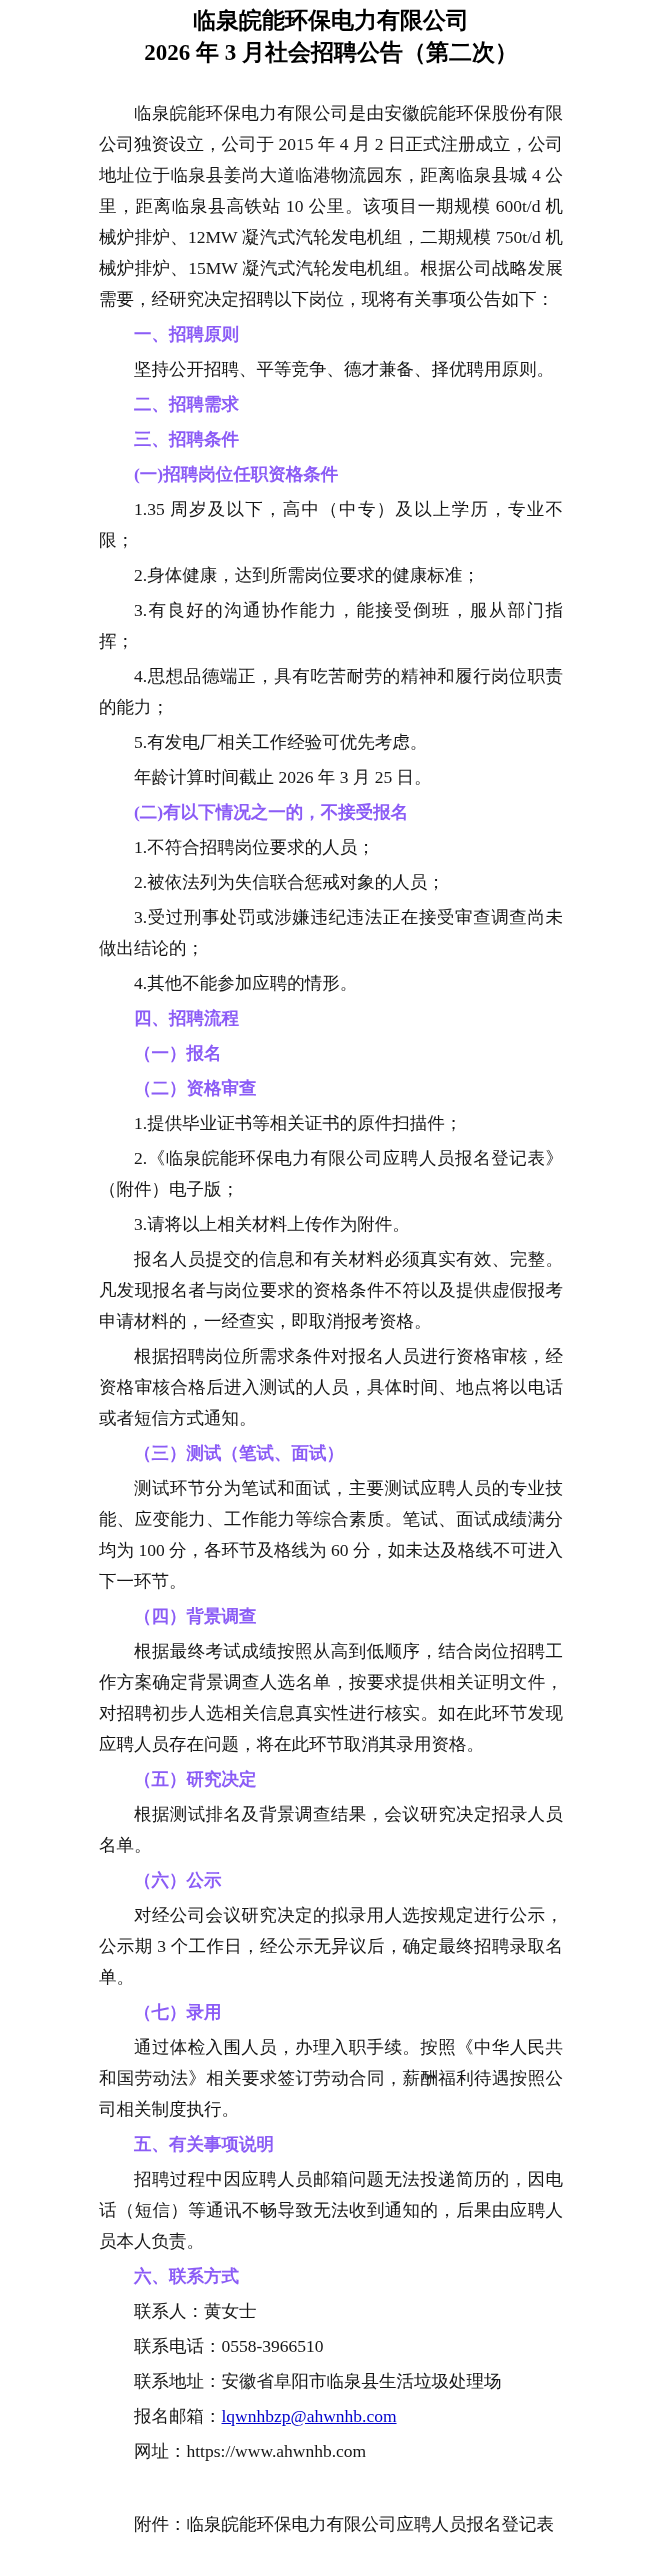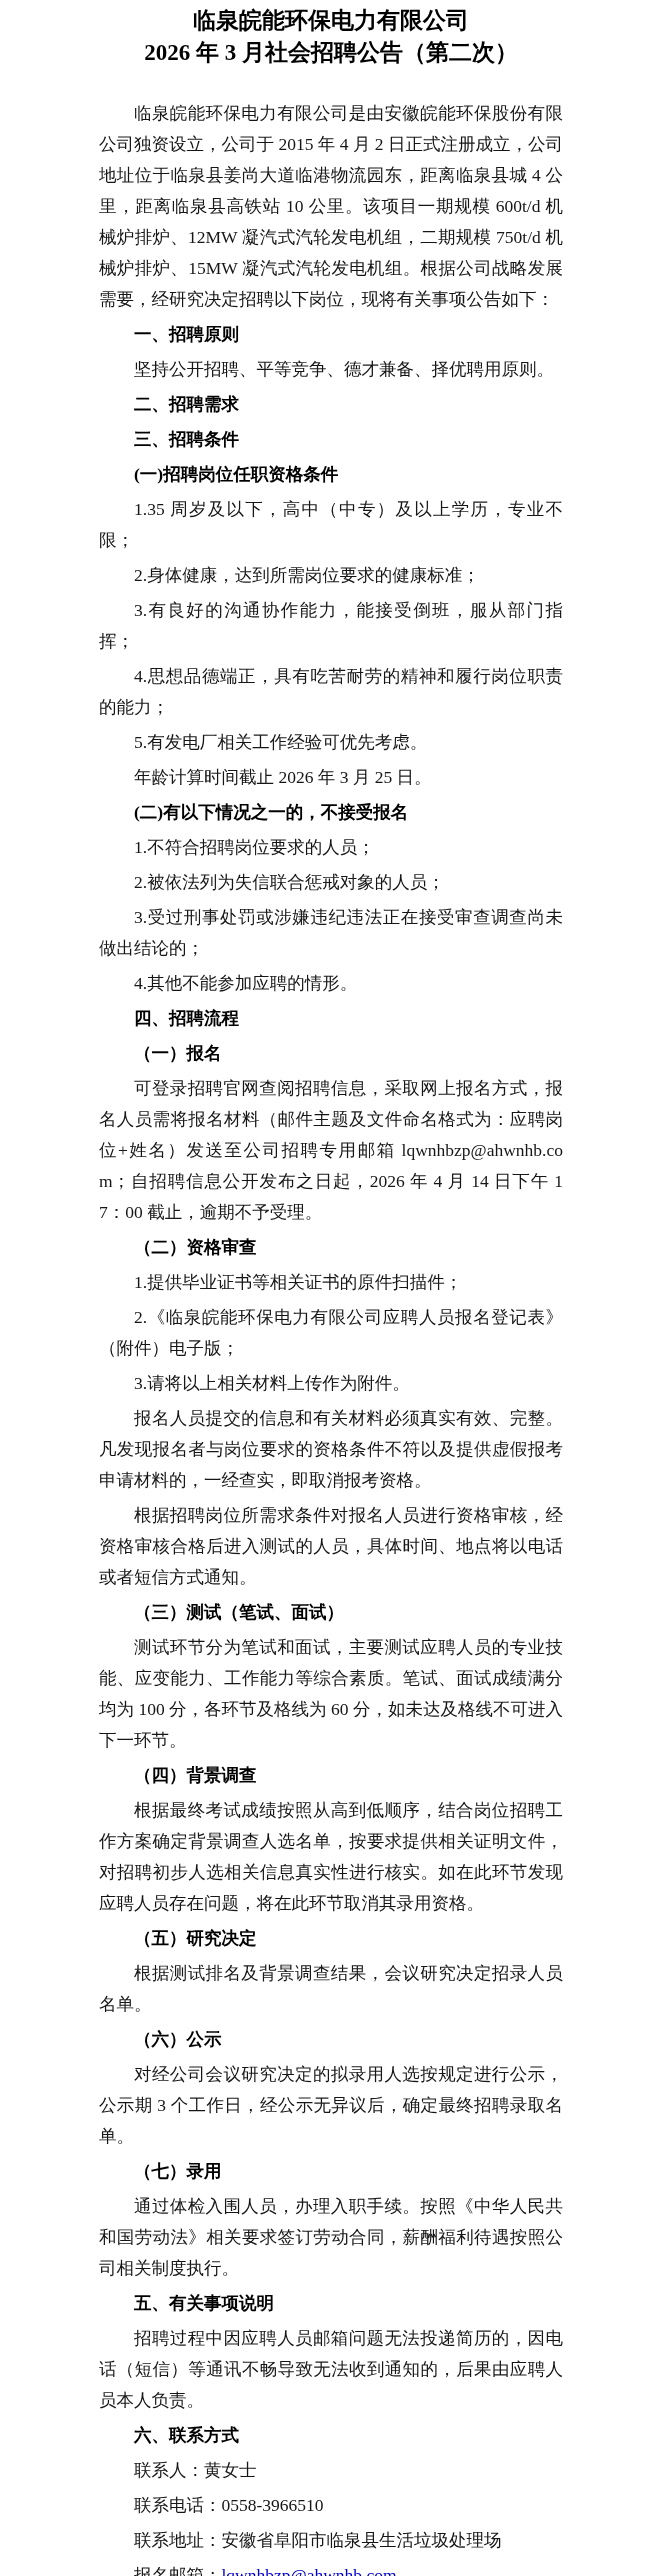--- a/index.html
+++ b/index.html
@@ -29,21 +29,21 @@
   }
   .title-block { margin-bottom: 29px; }
   .p, .h, .h2 {
     font-size: 17.5px;
     line-height: 31px;
     margin: 4px;
     text-indent: 2em;
     word-break: break-all;
   }
   .p { text-align: justify; font-weight: 400; }
-  .h, .h2 { font-weight: 700; color: #000000; }
+  .h, .h2 { font-weight: 700; color: #8b5cf6; }
   .plain { text-align: left; }
   a.email-link {
     color: #0000cc;
     text-decoration: underline;
     cursor: pointer;
   }
   .attachment-line { margin-top: 42px; }
 </style>
 </head>
 <body>
@@ -67,21 +67,20 @@
   <p class="p">4.思想品德端正，具有吃苦耐劳的精神和履行岗位职责的能力；</p>
   <p class="p">5.有发电厂相关工作经验可优先考虑。</p>
   <p class="p">年龄计算时间截止 2026 年 3 月 25 日。</p>
   <p class="h2">(二)有以下情况之一的，不接受报名</p>
   <p class="p">1.不符合招聘岗位要求的人员；</p>
   <p class="p">2.被依法列为失信联合惩戒对象的人员；</p>
   <p class="p">3.受过刑事处罚或涉嫌违纪违法正在接受审查调查尚未做出结论的；</p>
   <p class="p">4.其他不能参加应聘的情形。</p>
   <p class="h">四、招聘流程</p>
   <p class="h2">（一）报名</p>
-  <p class="p">可登录招聘官网查阅招聘信息，采取网上报名方式，报名人员需将报名材料（邮件主题及文件命名格式为：应聘岗位+姓名）发送至公司招聘专用邮箱 lqwnhbzp@ahwnhb.com；自招聘信息公开发布之日起，2026 年 4 月 14 日下午 17：00 截止，逾期不予受理。</p>
   <p class="h2">（二）资格审查</p>
   <p class="p">1.提供毕业证书等相关证书的原件扫描件；</p>
   <p class="p">2.《临泉皖能环保电力有限公司应聘人员报名登记表》（附件）电子版；</p>
   <p class="p">3.请将以上相关材料上传作为附件。</p>
   <p class="p">报名人员提交的信息和有关材料必须真实有效、完整。凡发现报名者与岗位要求的资格条件不符以及提供虚假报考申请材料的，一经查实，即取消报考资格。</p>
   <p class="p">根据招聘岗位所需求条件对报名人员进行资格审核，经资格审核合格后进入测试的人员，具体时间、地点将以电话或者短信方式通知。</p>
   <p class="h2">（三）测试（笔试、面试）</p>
   <p class="p">测试环节分为笔试和面试，主要测试应聘人员的专业技能、应变能力、工作能力等综合素质。笔试、面试成绩满分均为 100 分，各环节及格线为 60 分，如未达及格线不可进入下一环节。</p>
   <p class="h2">（四）背景调查</p>
   <p class="p">根据最终考试成绩按照从高到低顺序，结合岗位招聘工作方案确定背景调查人选名单，按要求提供相关证明文件，对招聘初步人选相关信息真实性进行核实。如在此环节发现应聘人员存在问题，将在此环节取消其录用资格。</p>

